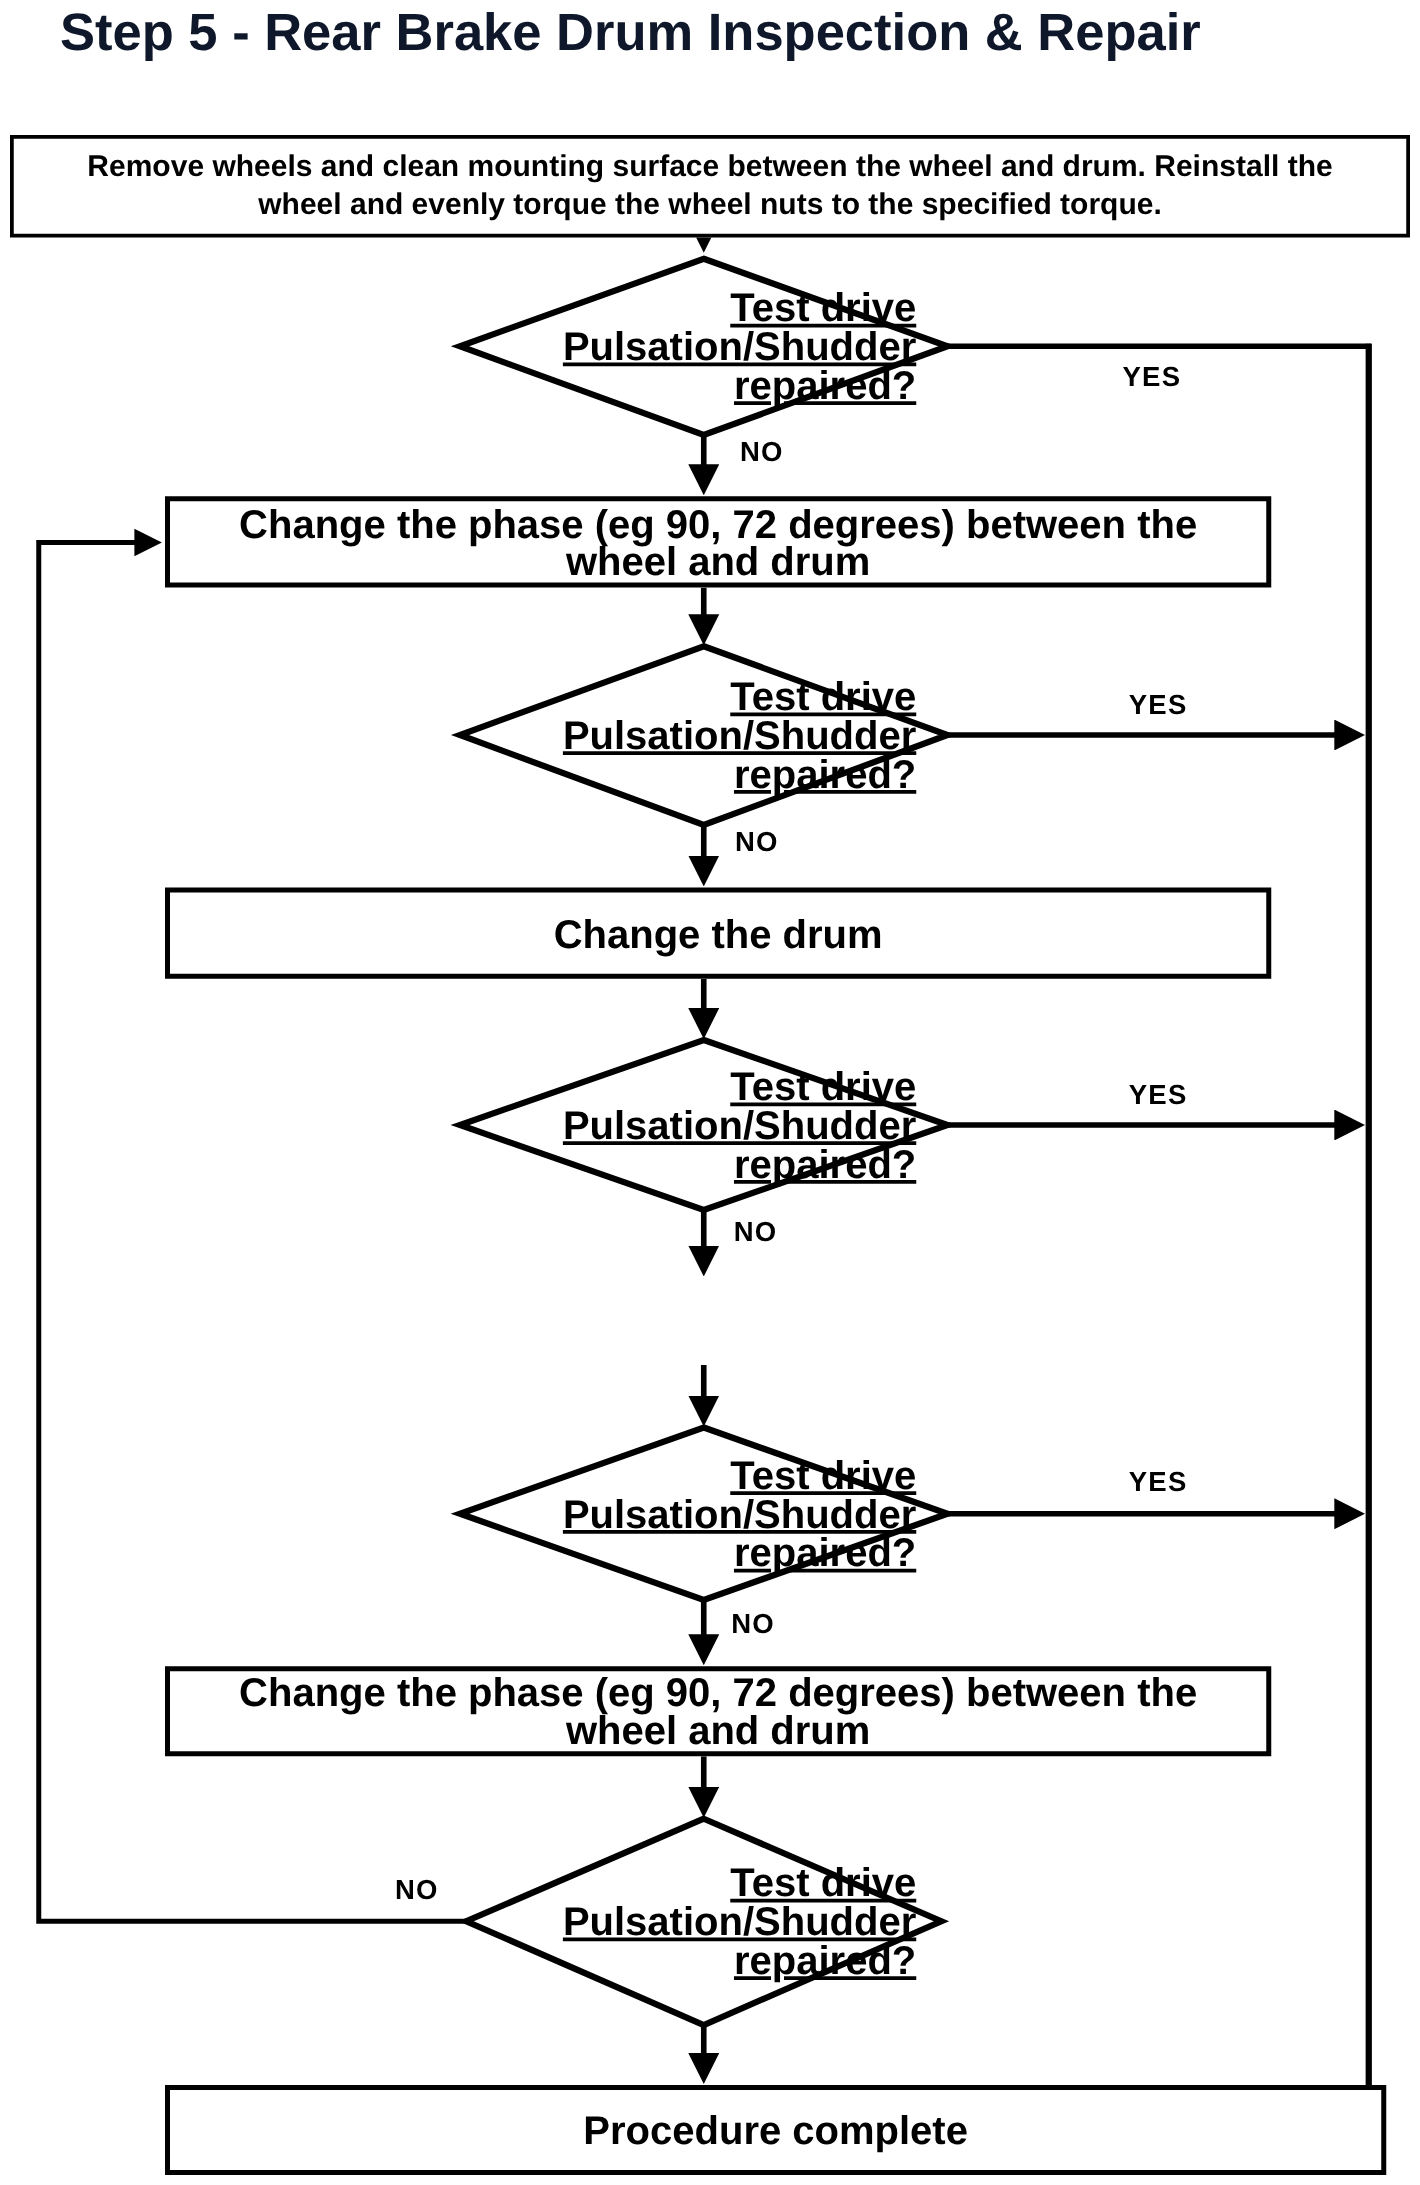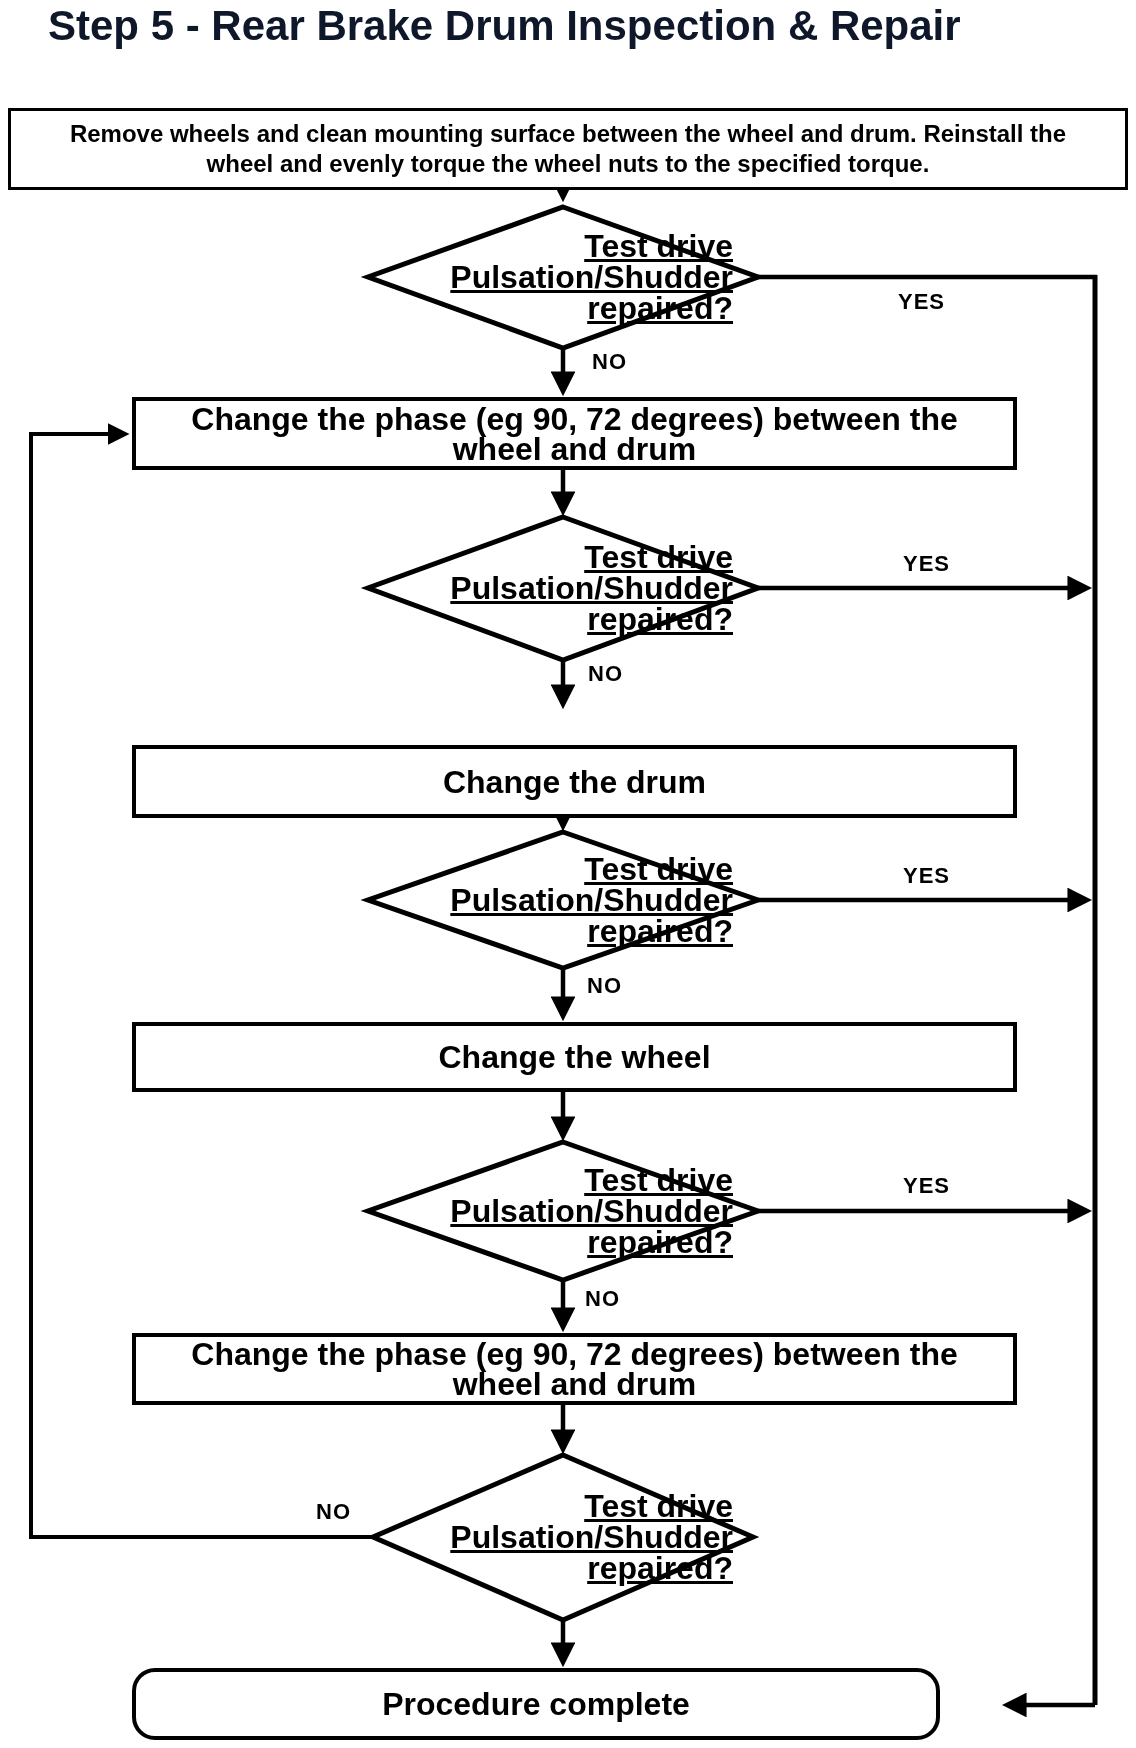--- a/index.html
+++ b/index.html
@@ -73,33 +73,30 @@
 
   <div class="node" style="left:8px;top:80px;width:1120px;height:82px;border-width:3px;margin-top:28px;">
     <div class="start-text">Remove wheels and clean mounting surface between the wheel and drum.  Reinstall the
 wheel and evenly torque the wheel nuts to the specified torque.</div>
   </div>
 
   <div class="node" style="left:132px;top:397px;width:885px;height:73px;">
     <div class="node-text">Change the phase (eg 90, 72 degrees) between the wheel and drum</div>
   </div>
 
-  <div class="node" style="left:132px;top:710px;width:885px;height:73px;margin-top:35px;">
+  <div class="node" style="left:132px;top:710px;width:885px;height:73px;">
     <div class="node-text">Change the drum</div>
   </div>
 
-  <div class="node" style="left:132px;top:1022px;width:885px;height:70px;">
-    <div class="node-text">Change the wheel</div>
-  </div>
 
   <div class="node" style="left:132px;top:1333px;width:885px;height:72px;">
     <div class="node-text">Change the phase (eg 90, 72 degrees) between the wheel and drum</div>
   </div>
 
-  <div class="node" style="left:132px;top:1668px;width:808px;height:72px;border-radius:23px;">
+  <div class="node" style="left:132px;top:1668px;width:977px;height:72px;">
     <div class="node-text">Procedure complete</div>
   </div>
 
   <div class="dia-text" style="left:393px;top:231px;">Test drive
 Pulsation/Shudder
 repaired?</div>
   <div class="dia-text" style="left:393px;top:542px;">Test drive
 Pulsation/Shudder
 repaired?</div>
   <div class="dia-text" style="left:393px;top:854px;">Test drive

